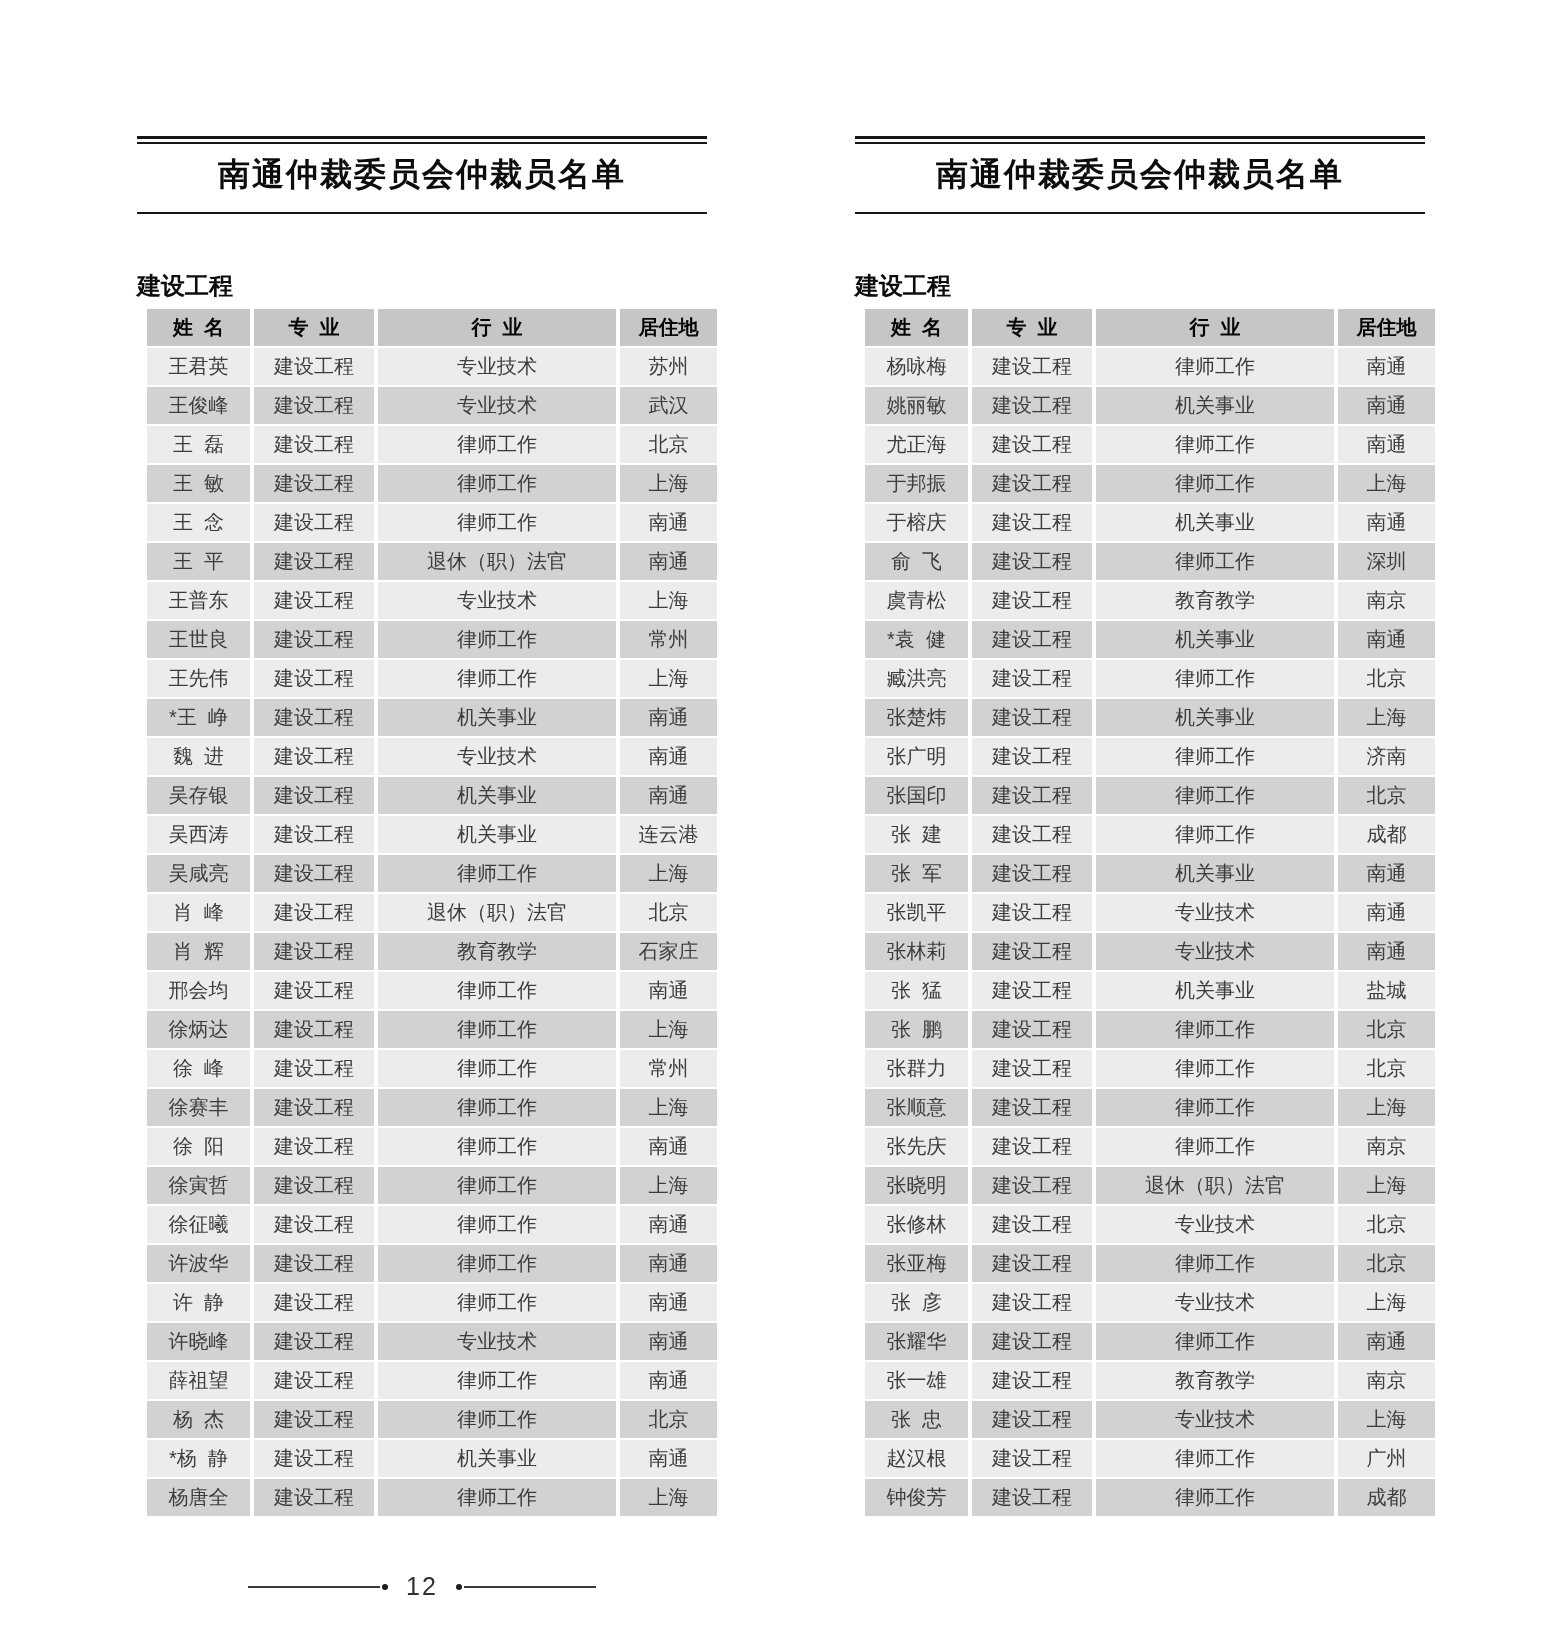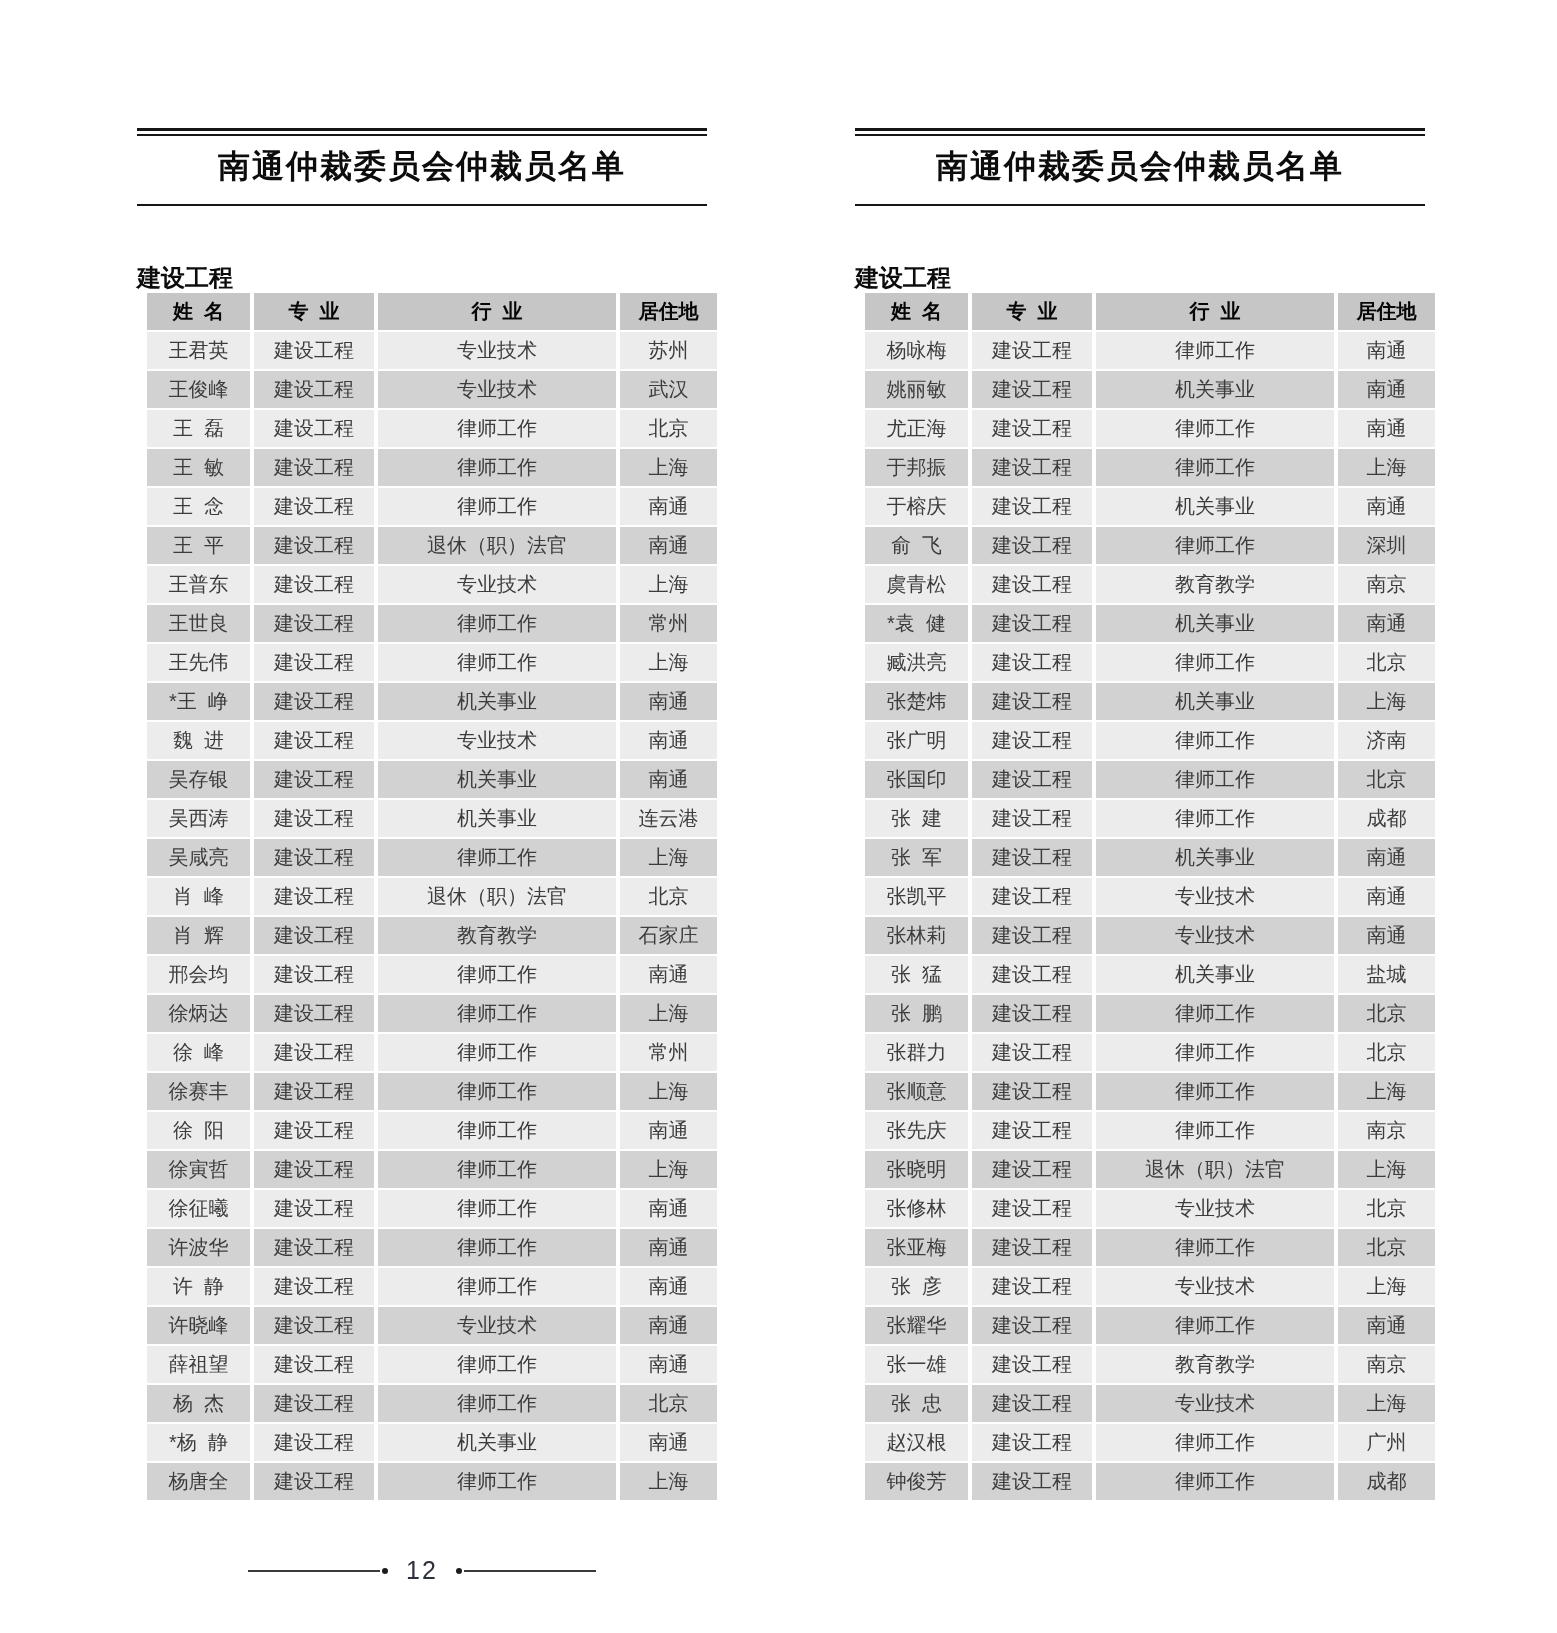--- a/index.html
+++ b/index.html
@@ -1,28 +1,28 @@
 <!DOCTYPE html>
 <html><head>
 <meta charset="utf-8">
 <style>
   html,body{margin:0;padding:0;}
   body{
     width:1557px;height:1633px;background:#ffffff;position:relative;overflow:hidden;
     font-family:"Liberation Sans","DejaVu Sans",sans-serif;
   }
-  .page{position:absolute;top:8px;width:570px;}
+  .page{position:absolute;top:16px;width:570px;}
   #page-l{left:137px;}
   #page-r{left:855px;}
   .drule{margin-top:120px;height:3px;border-top:3px solid #161616;border-bottom:2px solid #161616;}
   h1.title{margin:10px 0 0;text-align:center;font-size:32px;font-weight:800;color:#0c0c0c;
            letter-spacing:2px;line-height:40px;white-space:pre;}
   .srule{margin-top:18px;height:2px;background:#161616;}
   h2.section{margin:58px 0 0;font-size:24px;font-weight:800;color:#0c0c0c;line-height:28px;white-space:pre;}
-  .table{margin-top:1px;padding-left:10px;}
+  .table{margin-top:9px;padding-left:10px;}
   .trow{display:grid;grid-template-columns:103px 120px 238px 97px;column-gap:4px;margin-bottom:2px;}
   .tcell{height:37px;line-height:37px;text-align:center;font-size:20px;color:#3c3c3c;
          white-space:pre;overflow:hidden;}
   .thead .tcell{background:#c6c6c6;font-weight:700;color:#060606;}
   .rlight .tcell{background:#ececec;}
   .rdark .tcell{background:#d2d2d2;}
   .footer{margin-top:56px;display:flex;align-items:center;justify-content:center;}
   .fline{width:132px;height:2px;background:#3a3a3a;}
   .fdot{width:6px;height:6px;border-radius:50%;background:#1c1c1c;margin:0 2px;flex:0 0 auto;}
   .fnum{font-size:25px;color:#2c313a;margin:0 16px;letter-spacing:2px;text-align:center;}

